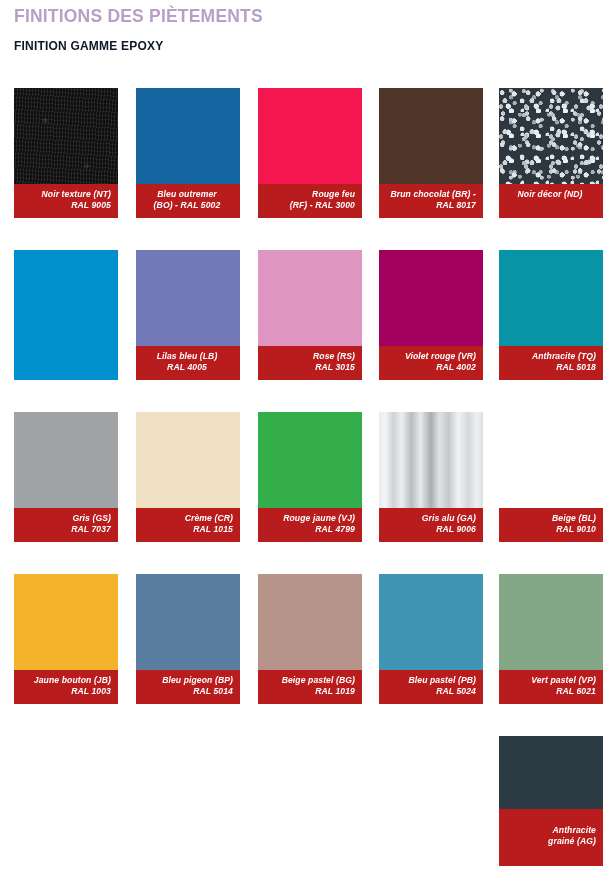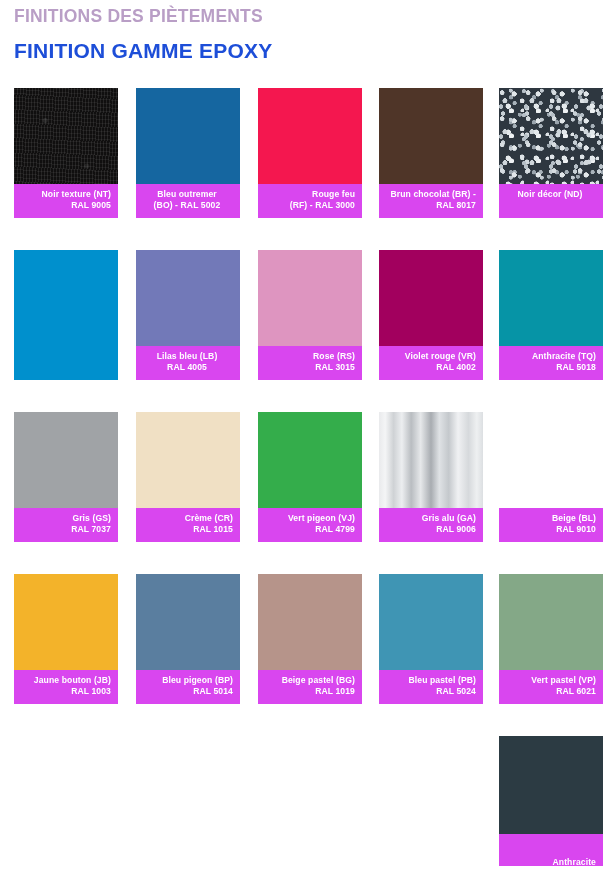--- a/index.html
+++ b/index.html
@@ -30,24 +30,24 @@
     font-size: 17.5px;
     font-weight: bold;
     letter-spacing: 0.2px;
     color: #b99ec6;
     white-space: nowrap;
   }
   .title-sub {
     position: absolute;
     left: 14px;
     top: 39px;
-    font-size: 21px;
+    font-size: 12px;
     font-weight: bold;
     letter-spacing: 0.2px;
-    color: #1d4ed8;
+    color: #0f172a;
     white-space: nowrap;
   }
 
   
   .grid {
     position: absolute;
     left: 0;
     top: 88px;
     width: 603px;
   }
@@ -71,35 +71,36 @@
 
   .swatch-color {
     position: absolute;
     left: 0; right: 0; top: 0;
     height: 130px;
   }
   .swatch-label {
     position: absolute;
     left: 0; right: 0; bottom: 0;
     height: 34px;
-    background: #d946ef;
+    background: #b91c1c;
     color: #ffffff;
     font-size: 8.6px;
     line-height: 11.2px;
     font-weight: bold;
     text-align: right;
     padding: 5px 7px 0 6px;
     box-sizing: border-box;
     letter-spacing: 0.1px;
+    font-style: italic;
   }
   .swatch-label.center { text-align: center; padding-right: 8px; }
   .swatch-label .ln { display: block; white-space: nowrap; }
 
   
-  .swatch.tall-label .swatch-label { height: 32px; padding-top: 23px; }
+  .swatch.tall-label .swatch-label { height: 57px; padding-top: 16px; }
 
   
   .tex-noir {
     background-color: #100f0f;
     background-image:
       repeating-linear-gradient(
         94deg,
         rgba(255,255,255,0.085) 0px,
         rgba(255,255,255,0.085) 1px,
         rgba(0,0,0,0) 1px,
@@ -240,21 +241,21 @@
       <div class="swatch col1">
         <div class="swatch-color" style="background:#f0e0c4"></div>
         <div class="swatch-label">
           <span class="ln">Crème (CR)</span>
           <span class="ln">RAL 1015</span>
         </div>
       </div>
       <div class="swatch col2">
         <div class="swatch-color" style="background:#34ad4b"></div>
         <div class="swatch-label">
-          <span class="ln">Vert pigeon (VJ)</span>
+          <span class="ln">Rouge jaune (VJ)</span>
           <span class="ln">RAL 4799</span>
         </div>
       </div>
       <div class="swatch col3">
         <div class="swatch-color tex-alu"></div>
         <div class="swatch-label">
           <span class="ln">Gris alu (GA)</span>
           <span class="ln">RAL 9006</span>
         </div>
       </div>

